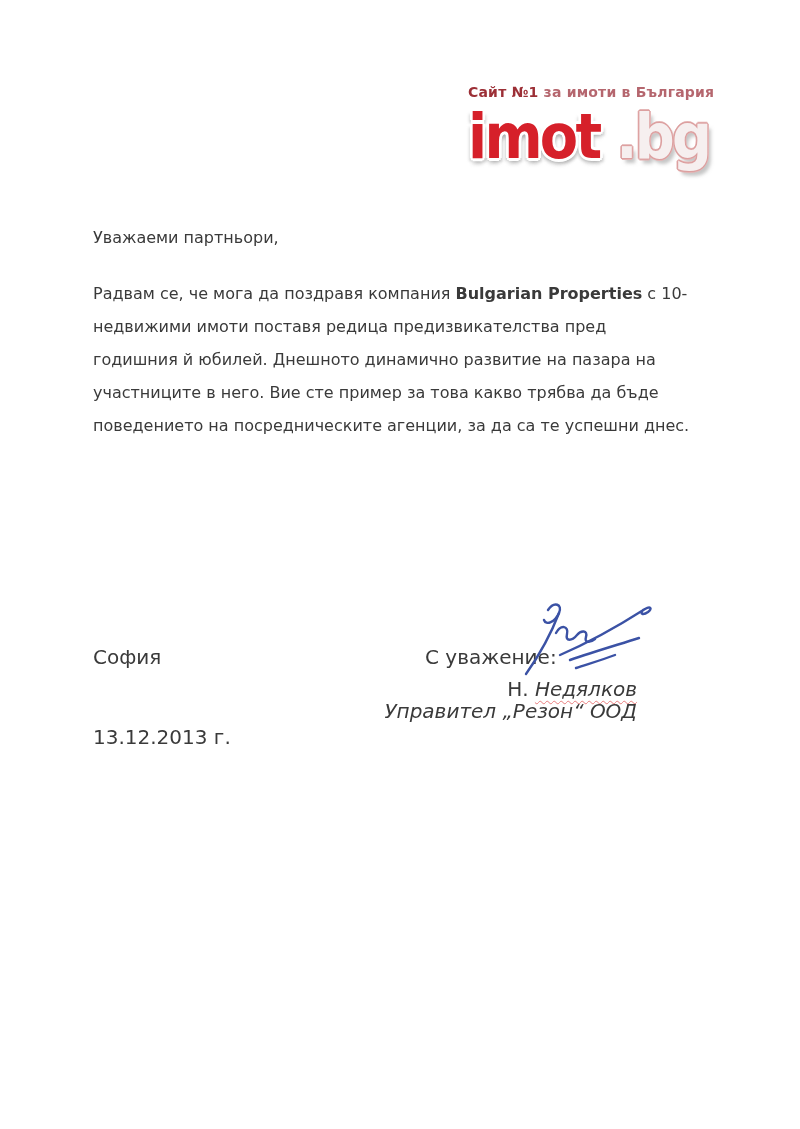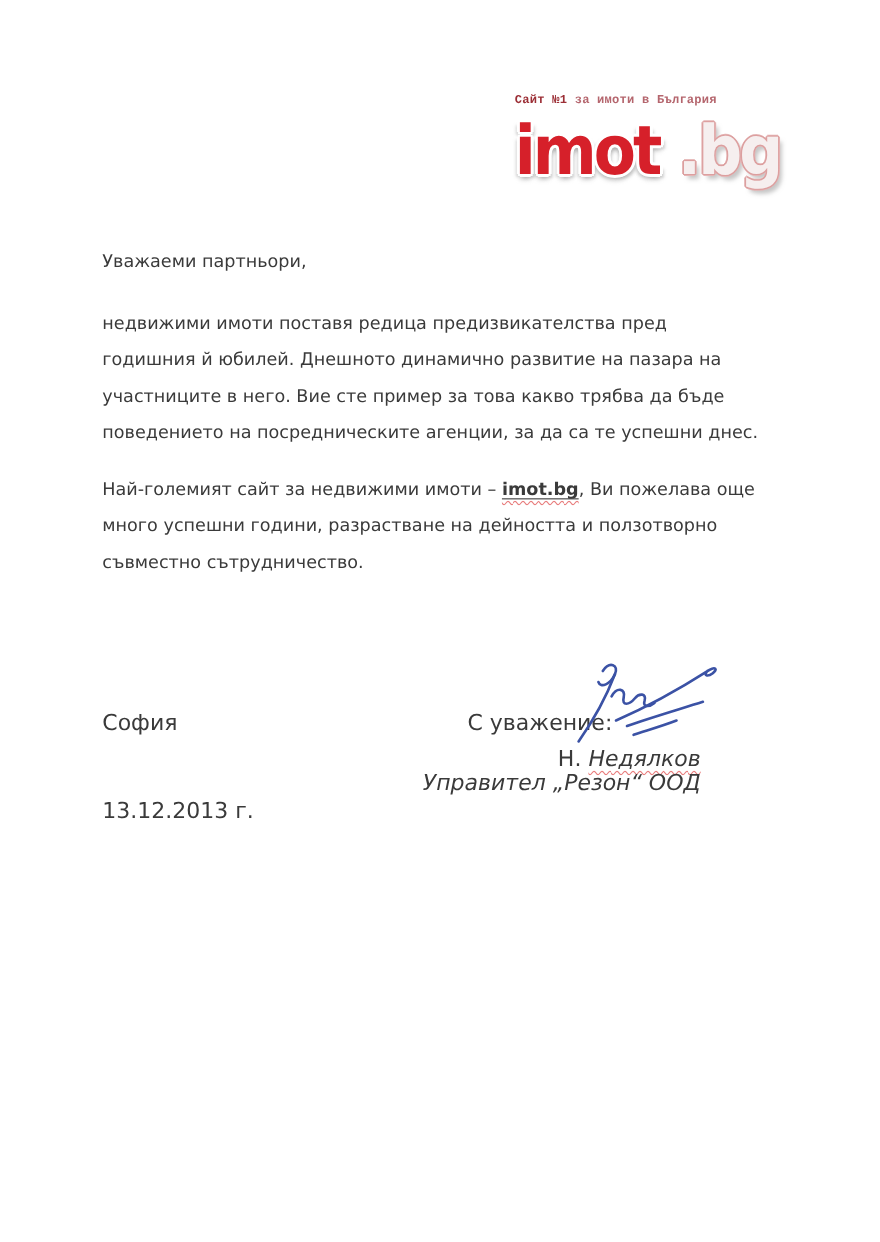--- a/index.html
+++ b/index.html
@@ -8,21 +8,21 @@
     width:800px; height:1129px;
     margin:0 auto;
     background:#ffffff;
     font-family:"DejaVu Sans", sans-serif;
     color:#3a3a3a;
     overflow:hidden;
   }
 
   
   .logo-block { position:absolute; top:84px; left:468px; width:300px; }
-  .tagline { font-size:11px; line-height:16px; color:#b5666e; font-weight:bold; letter-spacing:.2px; white-space:nowrap;font-family:Liberation Mono, monospace; }
+  .tagline { font-size:14px; line-height:16px; color:#b5666e; font-weight:bold; letter-spacing:.2px; white-space:nowrap; }
   .tagline .tag-bold { color:#9c2f36; }
   .brand {
     margin-top:5px;
     font-weight:bold;
     font-size:62px;
     line-height:64px;
     letter-spacing:-3px;
     white-space:nowrap;
     transform:scaleX(.9);
     transform-origin:left top;
@@ -82,31 +82,27 @@
 
   <header class="logo-block">
     <div class="tagline"><span class="tag-bold">Сайт №1</span><span> за имоти в България</span></div>
     <div class="brand"><span class="brand-main">imot</span><span class="brand-tld"> .bg</span></div>
   </header>
 
   <main class="content">
     <div class="ln greeting-block"><span>Уважаеми партньори,</span></div>
 
     <div class="para1">
+      <div class="ln"><span>Радвам се, че мога да поздравя компания </span><strong>Bulgarian Properties</strong><span> с 10-</span></div>
       <div class="ln">недвижими имоти поставя редица предизвикателства пред</div>
       <div class="ln">годишния й юбилей. Днешното динамично развитие на пазара на</div>
       <div class="ln">участниците в него. Вие сте пример за това какво трябва да бъде</div>
       <div class="ln">поведението на посредническите агенции, за да са те успешни днес.</div>
     </div>
 
-    <div class="para2">
-      <div class="ln"><span>Най-големият сайт за недвижими имоти – </span><strong class="u-solid"><span class="u-wavy">imot.bg</span></strong><span>, Ви пожелава още</span></div>
-      <div class="ln">много успешни години, разрастване на дейността и ползотворно</div>
-      <div class="ln">съвместно сътрудничество.</div>
-    </div>
   </main>
 
   <span class="sig-text city">София</span>
   <span class="sig-text date">13.12.2013 г.</span>
   <span class="sig-text closing">С уважение:</span>
 
   <svg class="signature-svg" viewBox="0 0 150 82" fill="none" xmlns="http://www.w3.org/2000/svg">
     <g stroke="#3b52a5" stroke-width="2.4" stroke-linecap="round" fill="none">
       <path d="M30,14 C36,5 45,8 41,17 C37,26 28,30 26,24"></path>
       <path d="M41,17 C33,38 20,61 8,78"></path>

